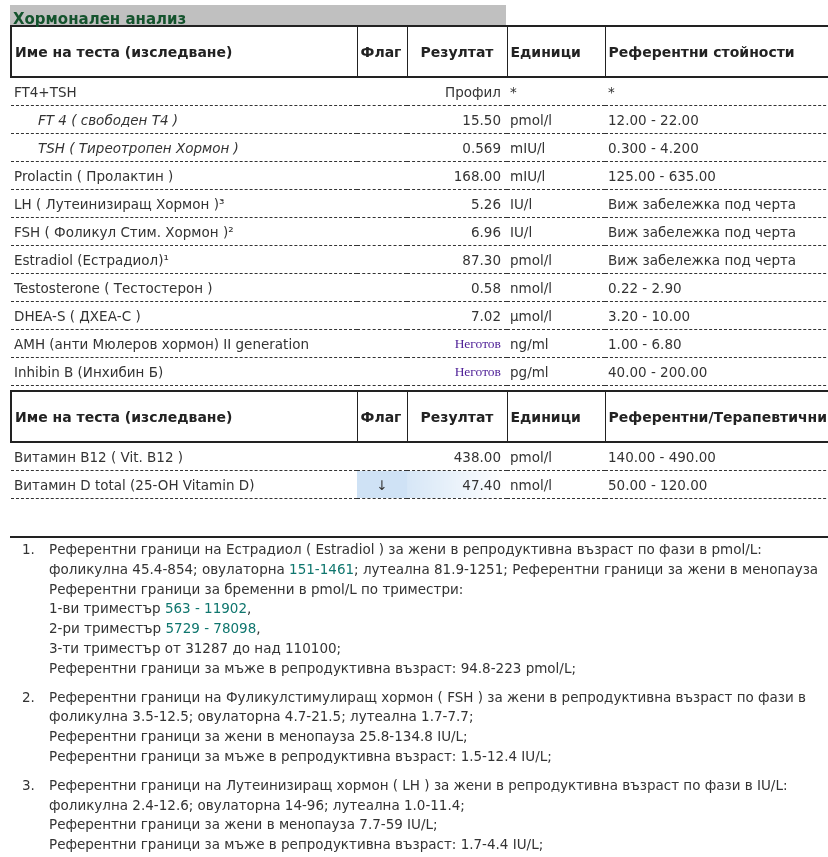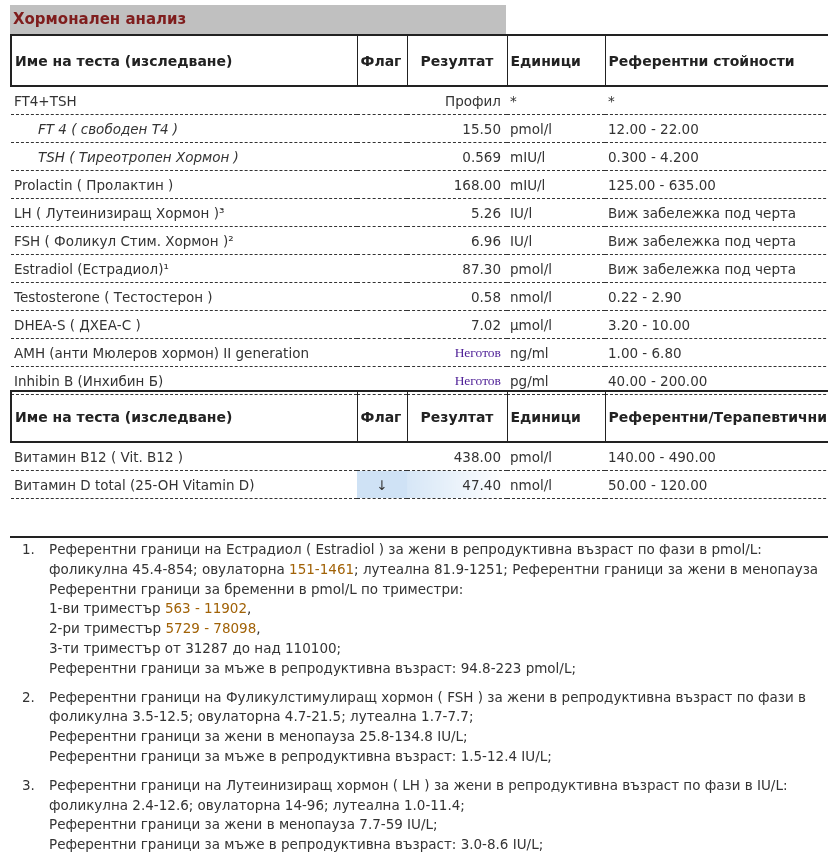--- a/index.html
+++ b/index.html
@@ -3,22 +3,22 @@
 <meta charset="utf-8">
 <style>
   html, body { margin: 0; padding: 0; background: #ffffff; }
   body {
     width: 828px; height: 857px; overflow: hidden; position: relative;
     font-family: "DejaVu Sans", "Liberation Sans", sans-serif;
     color: #333333; font-size: 13.5px;
   }
   .section { position: absolute; left: 10px; width: 830px; }
   .section-title {
-    width: 496px; height: 29px; background: #c0c0c0;
-    font-weight: bold; font-size: 15px; color: #7f1d1d;
+    width: 496px; height: 20px; background: #c0c0c0;
+    font-weight: bold; font-size: 15px; color: #14532d;
     line-height: 29px; padding-left: 3px; box-sizing: border-box;
   }
   table { border-collapse: collapse; table-layout: fixed; width: 830px; }
   th {
     font-weight: bold; font-size: 14px; color: #222; text-align: left;
     height: 27px; padding: 11px 3px; border-top: 2px solid #222; border-bottom: 2px solid #222;
     border-left: 1.5px solid #222; white-space: nowrap; overflow: hidden;
   }
   th:first-child { border-left: 2px solid #222; }
   th.res { text-align: center; }
@@ -32,21 +32,21 @@
   td.pending { color: #4c1d95; font-family: Liberation Serif, serif; }
   tr.low td.flag, tr.low td.res {
     background: linear-gradient(90deg, #cfe2f5 0%, #d9e8f7 50%, #ffffff 100%);
   }
   tr.low td.flag { background: #cfe2f5; }
   tr.low td.res { background: linear-gradient(90deg, #d6e6f6 0%, #ffffff 100%); }
   .sep { position: absolute; left: 10px; width: 820px; border-top: 2px solid #222; }
   .notes { position: absolute; left: 0; top: 540px; width: 828px; font-size: 13.5px; color: #333; }
   .note { position: relative; padding-left: 49px; line-height: 19.8px; margin-bottom: 9px; white-space: nowrap; }
   .note .num { position: absolute; left: 22px; top: 0; }
-  .hl { color: #a16207; margin-top: 48px; }
+  .hl { color: #0f766e; margin-top: 48px; }
 </style>
 </head>
 <body>
 
 <div class="section" style="top:5px;">
   <div class="section-title">Хормонален анализ</div>
   <table>
     <colgroup>
       <col style="width:346px">
         <col style="width:50px">
@@ -200,15 +200,15 @@
       <div><span>Референтни граници на Фуликулстимулиращ хормон ( FSH ) за жени в репродуктивна възраст по фази в</span></div>
       <div><span>фоликулна 3.5-12.5; овулаторна 4.7-21.5; лутеална 1.7-7.7;</span></div>
       <div><span>Референтни граници за жени в менопауза 25.8-134.8 IU/L;</span></div>
       <div><span>Референтни граници за мъже в репродуктивна възраст: 1.5-12.4 IU/L;</span></div>
     </div>
     <div class="note">
       <span class="num">3.</span>
       <div><span>Референтни граници на Лутеинизиращ хормон ( LH ) за жени в репродуктивна възраст по фази в IU/L:</span></div>
       <div><span>фоликулна 2.4-12.6; овулаторна 14-96; лутеална 1.0-11.4;</span></div>
       <div><span>Референтни граници за жени в менопауза 7.7-59 IU/L;</span></div>
-      <div><span>Референтни граници за мъже в репродуктивна възраст: 3.0-8.6 IU/L;</span></div>
+      <div><span>Референтни граници за мъже в репродуктивна възраст: 1.7-4.4 IU/L;</span></div>
     </div>
   </div>
 
 </body></html>

